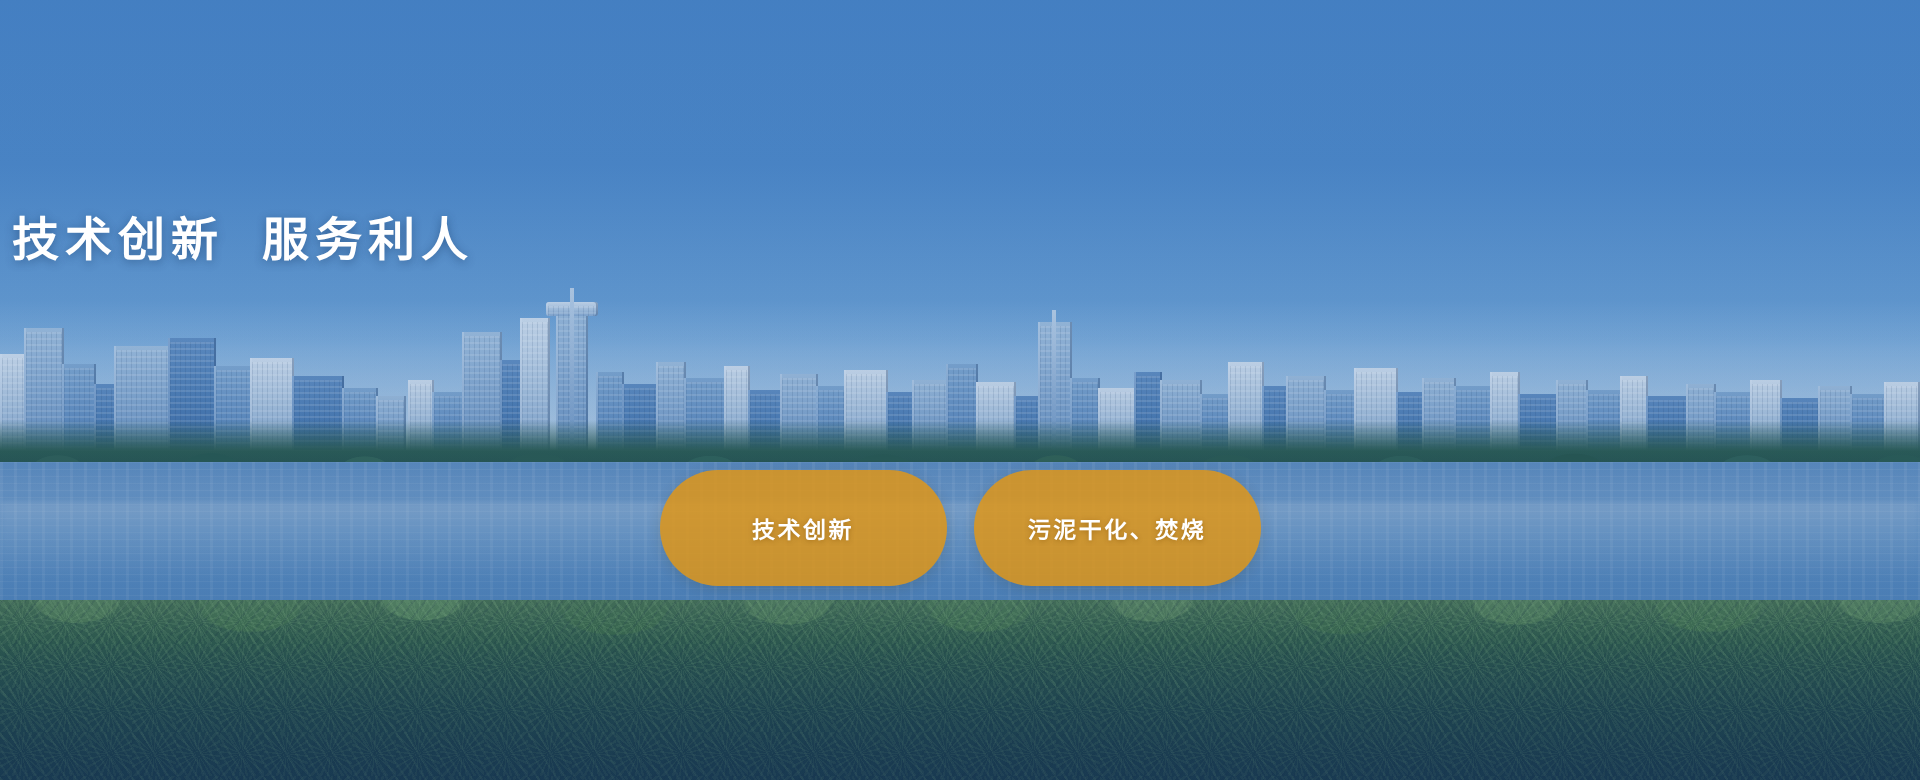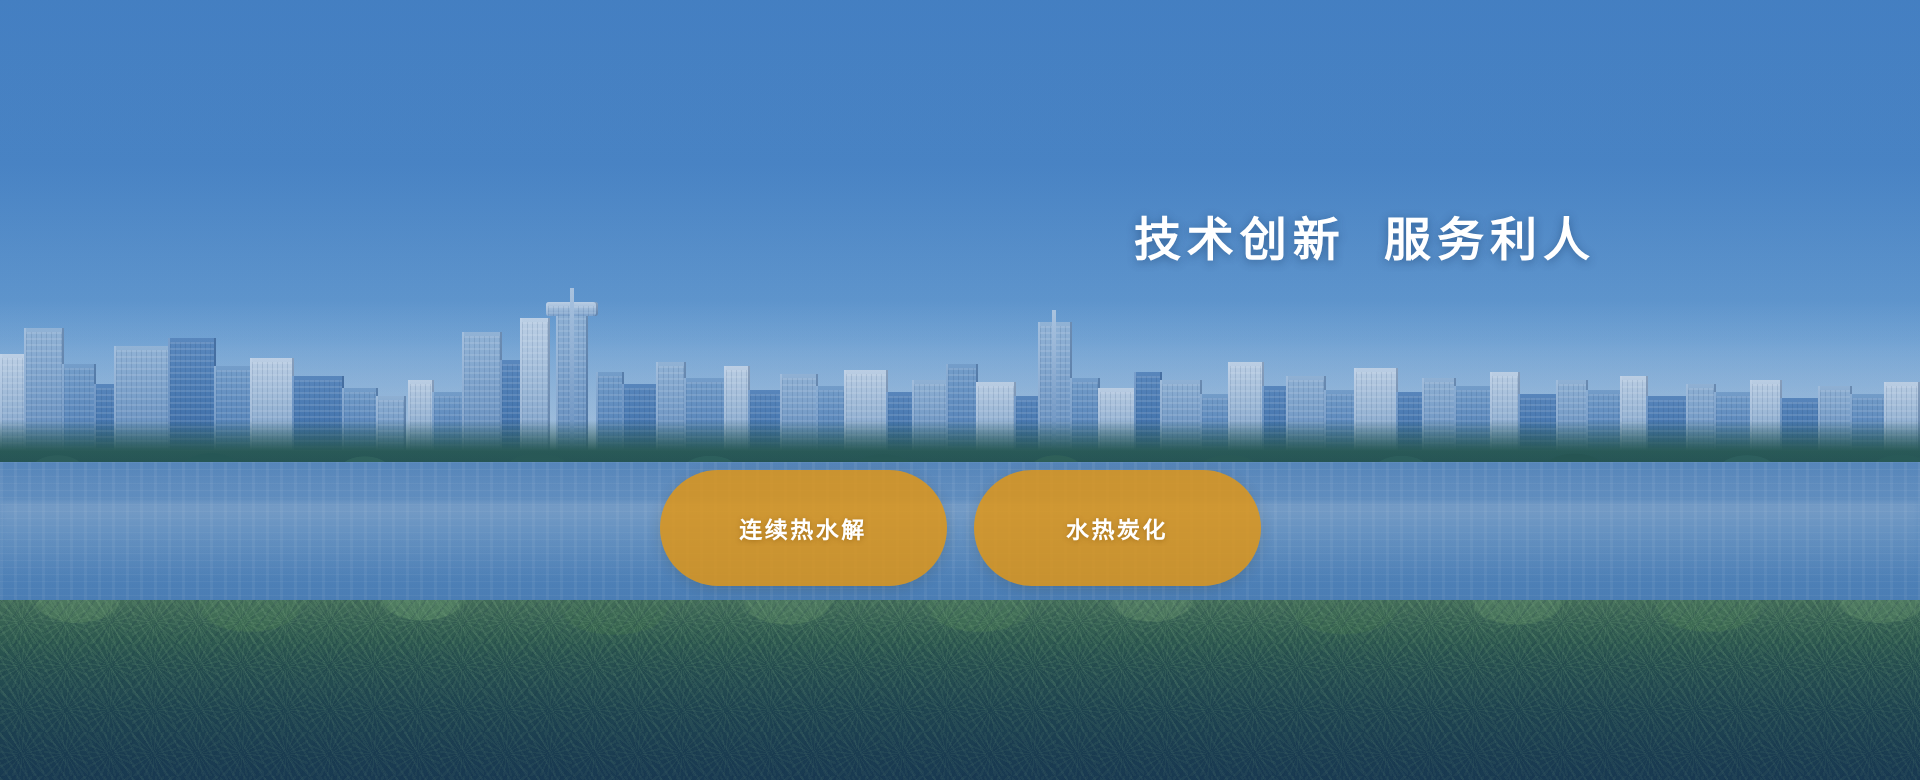--- a/index.html
+++ b/index.html
@@ -122,22 +122,22 @@
 
   
   .tint {
     position:absolute; inset:0;
     background:linear-gradient(180deg, rgba(40,95,165,.18) 0%, rgba(40,95,165,.10) 45%, rgba(24,62,115,.30) 100%);
     pointer-events:none;
   }
 
   
   .copy {
-    position:absolute; left:4px; top:213px; width:1592px;
-    text-align:right; z-index:6;
+    position:absolute; left:12px; top:213px; width:1592px;
+    text-align:left; z-index:6;
   }
   .headline {
     font-size:47px; font-weight:bold; color:#ffffff;
     letter-spacing:6px; line-height:1.15;
     text-shadow:0 2px 10px rgba(18,50,95,.45);
     white-space:pre;
   }
   .subhead {
     margin-top:21px;
     font-size:24px; font-weight:normal; color:#ffffff;
@@ -263,20 +263,20 @@
   </div>
 
   <div class="tint"></div>
 
   <div class="copy">
     <h1 class="headline">技术创新  服务利人</h1>
   </div>
 
   <div class="pills">
     <button class="pill">
-      <span class="pill-label">连续热水解</span>
+      <span class="pill-label">技术创新</span>
     </button>
     <button class="pill">
-      <span class="pill-label">水热炭化</span>
+      <span class="pill-label">污泥干化、焚烧</span>
     </button>
   </div>
 
 </div>
 
 </body></html>

